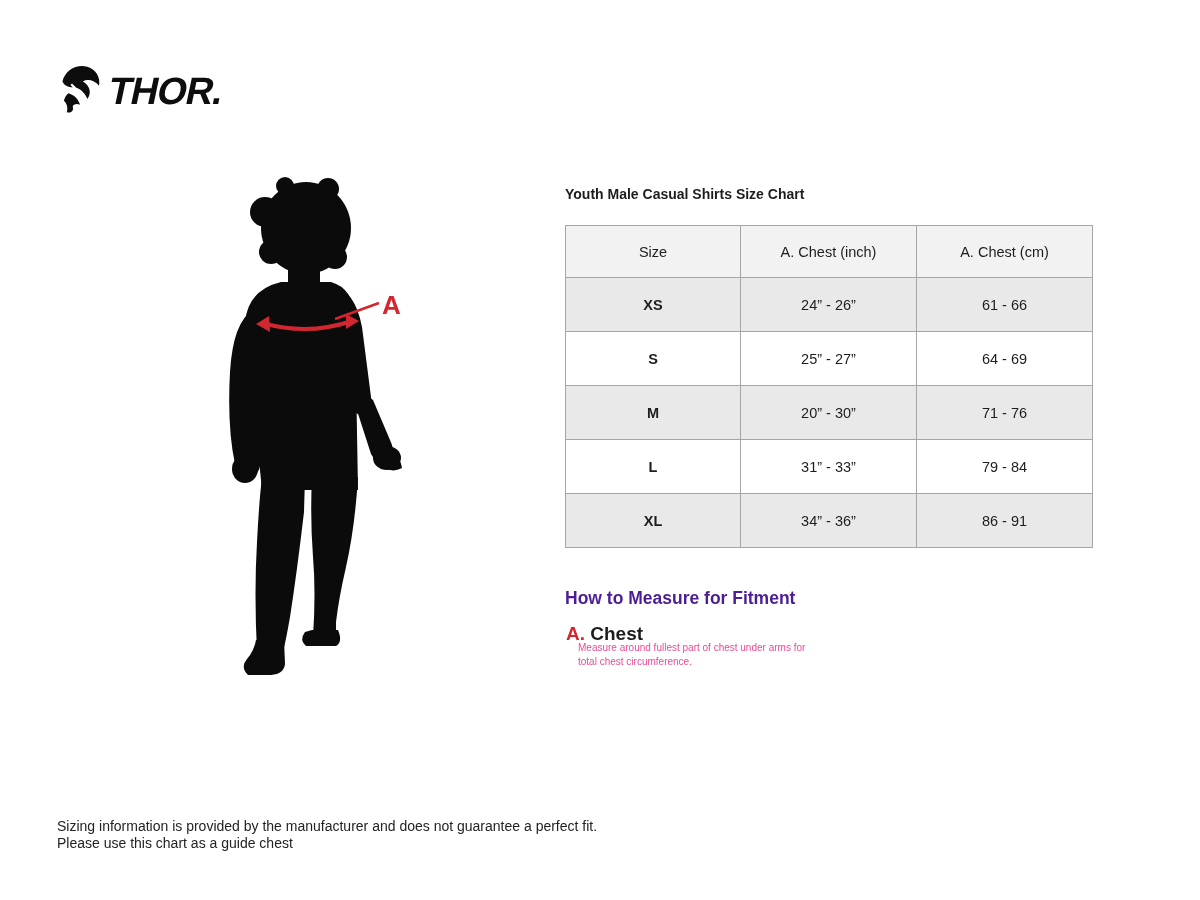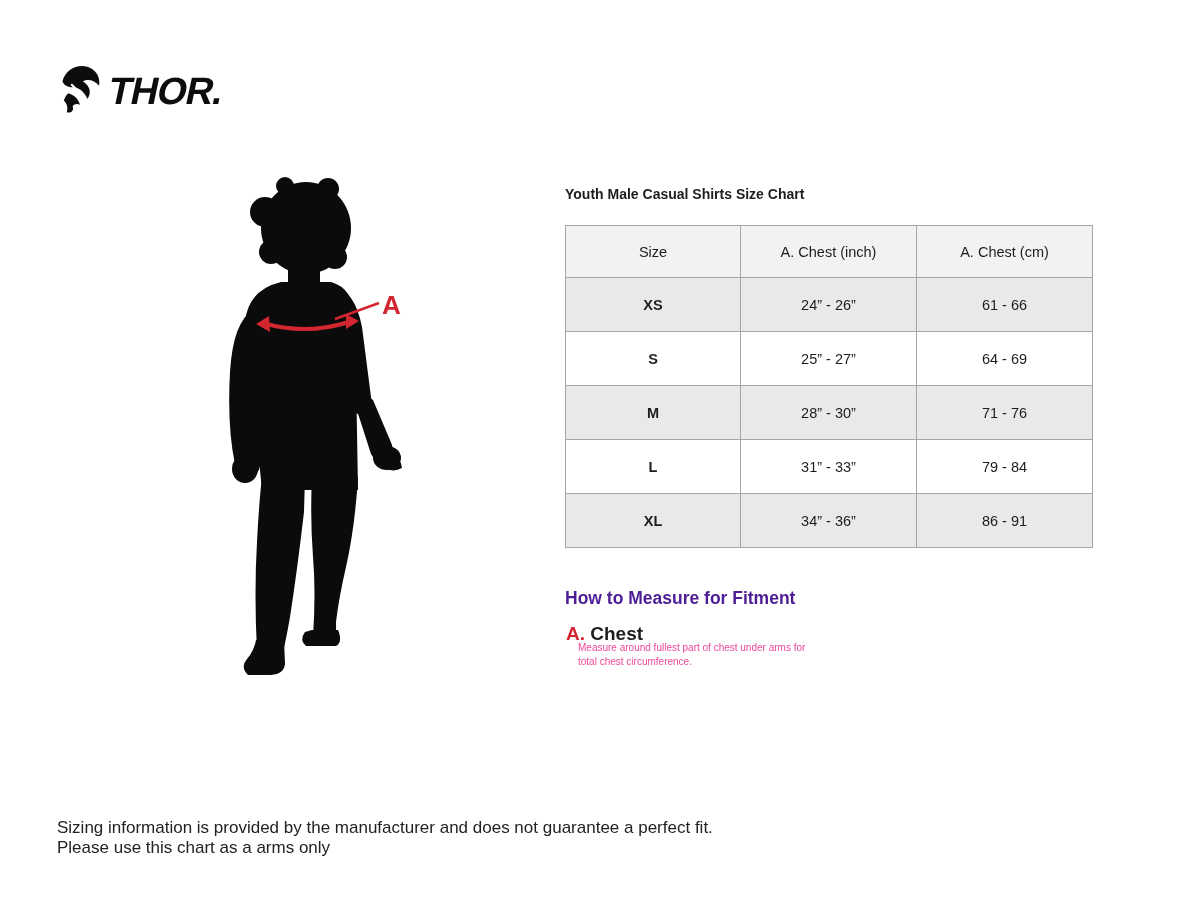--- a/index.html
+++ b/index.html
@@ -105,21 +105,21 @@
     font-size: 10px;
     line-height: 1.35;
     color: #ec4899;
   }
 
   
   .disclaimer {
     position: absolute;
     left: 57px;
     top: 818px;
-    font-size: 17px;
+    font-size: 14px;
     line-height: 1.2;
     color: #232323;
   }
 </style>
 </head>
 <body>
 
 <div class="page">
 
   <div class="logo">
@@ -191,21 +191,21 @@
         <td>24” - 26”</td>
         <td>61 - 66</td>
       </tr>
       <tr>
         <td class="size-col">S</td>
         <td>25” - 27”</td>
         <td>64 - 69</td>
       </tr>
       <tr class="alt">
         <td class="size-col">M</td>
-        <td>28” - 30”</td>
+        <td>20” - 30”</td>
         <td>71 - 76</td>
       </tr>
       <tr>
         <td class="size-col">L</td>
         <td>31” - 33”</td>
         <td>79 - 84</td>
       </tr>
       <tr class="alt">
         <td class="size-col">XL</td>
         <td>34” - 36”</td>
@@ -216,16 +216,16 @@
 
   <div class="measure-heading">How to Measure for Fitment</div>
   <div class="measure-item">
     <span class="key">A.</span>
     <span>Chest</span>
   </div>
   <div class="measure-desc">Measure around fullest part of chest under arms for total chest circumference.</div>
 
   <div class="disclaimer">
     <div>Sizing information is provided by the manufacturer and does not guarantee a perfect fit.</div>
-    <div>Please use this chart as a arms only</div>
+    <div>Please use this chart as a guide chest</div>
   </div>
 
 </div>
 
 </body></html>

